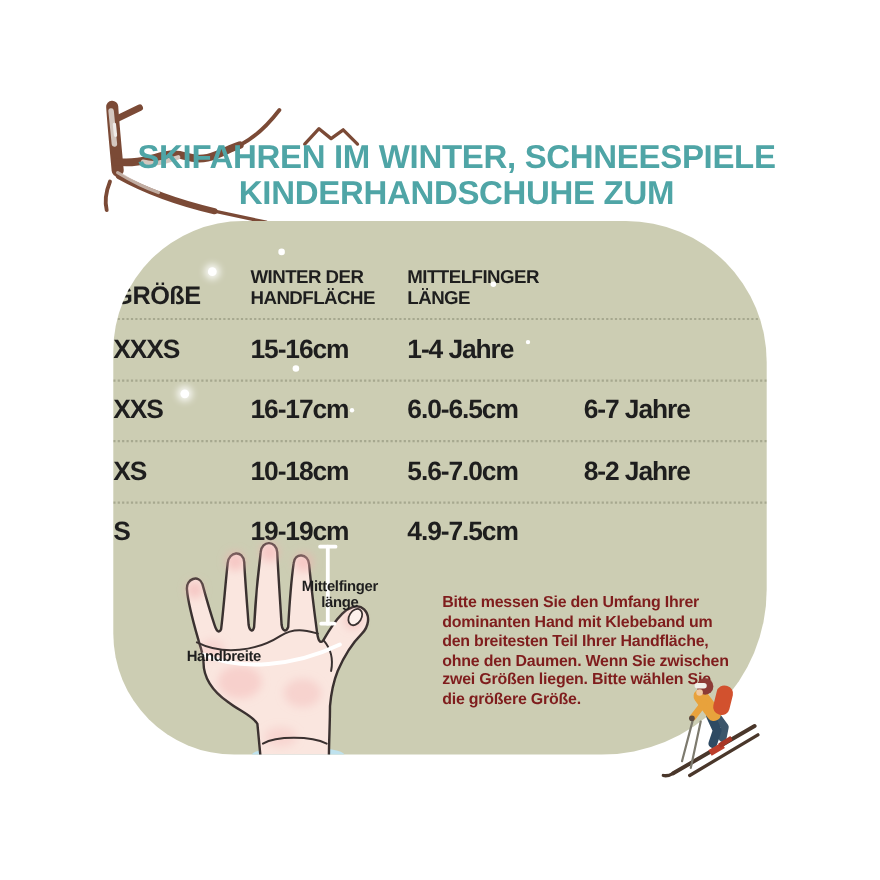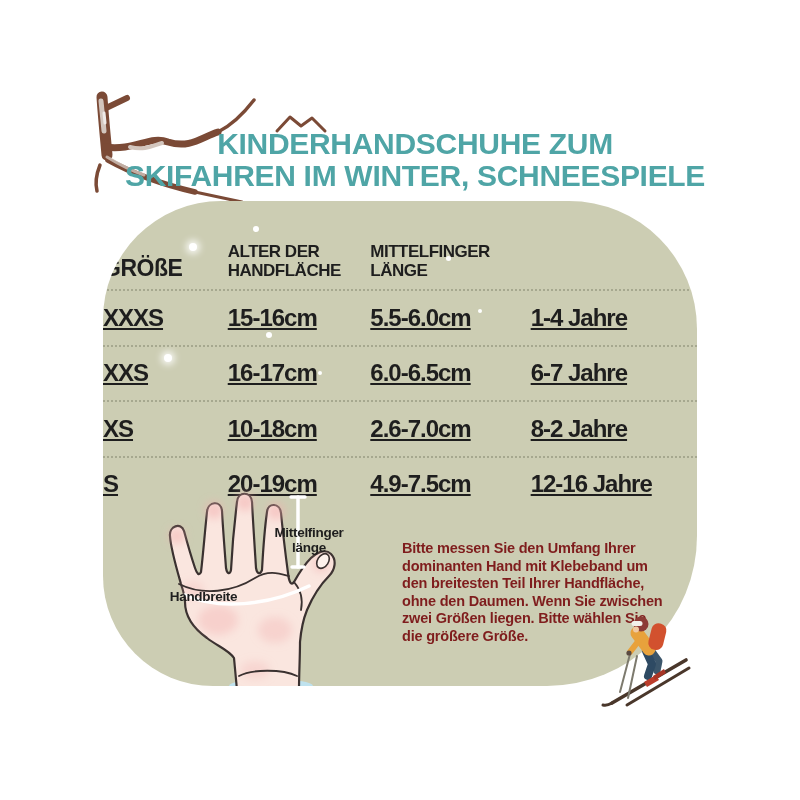--- a/index.html
+++ b/index.html
@@ -28,21 +28,21 @@
 
   
   .thead,.trow{
     display:grid;grid-template-columns:21% 24% 27% 28%;
     align-items:center;text-align:left;color:#1E1E1E;
   }
   .thead{height:88px;align-items:end;padding-bottom:9px;box-sizing:border-box;}
   .thead .hcell{font-weight:bold;font-size:17px;line-height:19px;letter-spacing:-0.5px;}
   .thead .hcell.size-col{font-size:23px;line-height:23px;}
   .trow{height:53.5px;border-top:2px dotted #A6A88F;
-        font-weight:bold;font-size:24px;letter-spacing:-1px;text-decoration:underline;}
+        font-weight:bold;font-size:24px;letter-spacing:-1px;}
 
   
   .dot{position:absolute;background:#ffffff;border-radius:50%;}
   .dot.glow{box-shadow:0 0 7px 3px rgba(255,255,255,0.85);}
 
   
   .hand-svg{position:absolute;left:30px;top:277px;}
   .hand-label{
     position:absolute;color:#1E1E1E;font-weight:bold;font-size:13.5px;
     line-height:15px;letter-spacing:-0.3px;text-align:center;
@@ -78,65 +78,63 @@
     </g>
     <g fill="none" stroke="#D3C6BE" stroke-linecap="round">
       <path d="M51,16 C52,26 53,36 54,46" stroke-width="5"></path>
       <path d="M80,62 C95,66 104,60 112,58" stroke-width="4"></path>
       <path d="M57,72 C70,80 82,86 94,90" stroke-width="3" opacity="0.8"></path>
       <path d="M54,28 L55,38" stroke-width="3" stroke="#EFEBE8"></path>
     </g>
   </svg>
 
   <div class="title">
+    <div>SKIFAHREN IM WINTER, SCHNEESPIELE</div>
     <div>KINDERHANDSCHUHE ZUM</div>
-    <div>SKIFAHREN IM WINTER, SCHNEESPIELE</div>
   </div>
 
   <div class="panel">
 
     <div class="dot" style="left:150px;top:25px;width:6px;height:6px;"></div>
     <div class="dot glow" style="left:86px;top:42px;width:8px;height:8px;"></div>
     <div class="dot" style="left:343px;top:55px;width:5px;height:5px;"></div>
     <div class="dot" style="left:163px;top:131px;width:6px;height:6px;"></div>
     <div class="dot glow" style="left:61px;top:153px;width:8px;height:8px;"></div>
     <div class="dot" style="left:215px;top:170px;width:4px;height:4px;"></div>
     <div class="dot" style="left:375px;top:108px;width:4px;height:4px;"></div>
 
     <div class="thead">
       <div class="hcell size-col pre">GRÖßE</div>
-      <div class="hcell pre">ALTER DER
+      <div class="hcell pre">WINTER DER
 HANDFLÄCHE</div>
       <div class="hcell pre">MITTELFINGER
 LÄNGE</div>
     </div>
 
     <div class="trow">
       <div>XXXS</div>
       <div>15-16cm</div>
-      <div>5.5-6.0cm</div>
       <div>1-4 Jahre</div>
     </div>
     <div class="trow">
       <div>XXS</div>
       <div>16-17cm</div>
       <div>6.0-6.5cm</div>
       <div>6-7 Jahre</div>
     </div>
     <div class="trow">
       <div>XS</div>
       <div>10-18cm</div>
-      <div>2.6-7.0cm</div>
+      <div>5.6-7.0cm</div>
       <div>8-2 Jahre</div>
     </div>
     <div class="trow">
       <div>S</div>
-      <div>20-19cm</div>
+      <div>19-19cm</div>
       <div>4.9-7.5cm</div>
-      <div>12-16 Jahre</div>
     </div>
 
     <svg class="hand-svg" width="270" height="210" viewBox="0 0 270 210">
       <defs>
         <filter id="soft" x="-60%" y="-60%" width="220%" height="220%">
           <feGaussianBlur stdDeviation="4"></feGaussianBlur>
         </filter>
       </defs>
 
       <ellipse cx="138" cy="208" rx="42" ry="7" fill="#BFE2EE"></ellipse>

